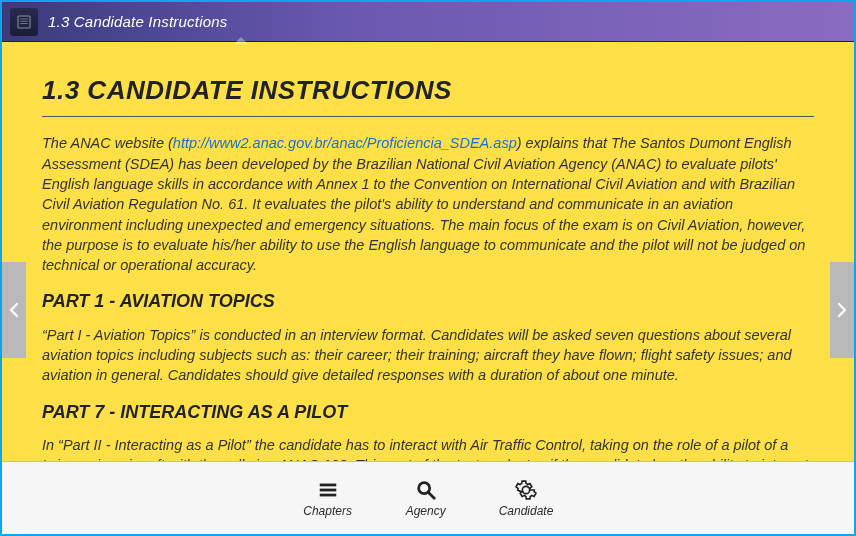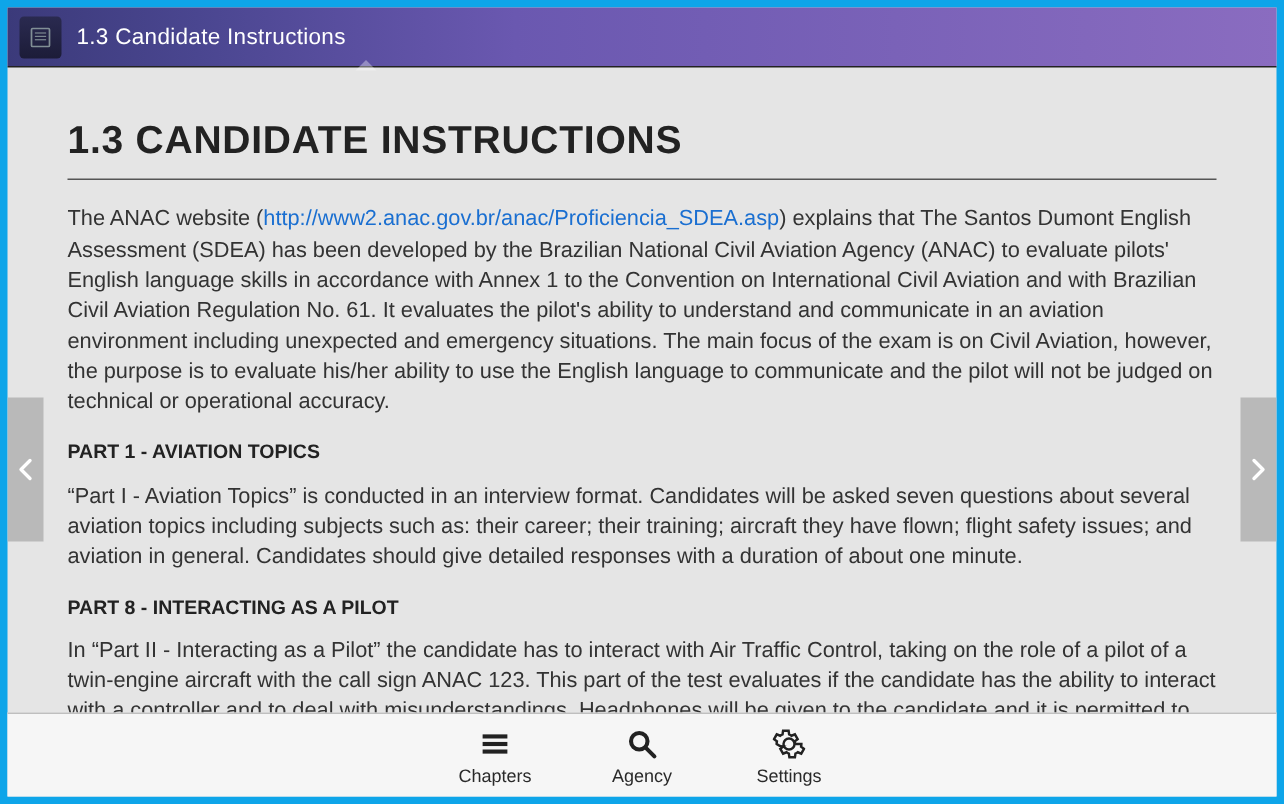--- a/index.html
+++ b/index.html
@@ -1,17 +1,17 @@
 <!DOCTYPE html>
 <html><head>
 <meta charset="utf-8">
 <style>
   * { box-sizing: border-box; margin: 0; padding: 0; }
   html, body { width: 856px; height: 536px; overflow: hidden; font-family: Arial, Helvetica, sans-serif; }
-  .app { width: 856px; height: 536px; display: flex; flex-direction: column; border: 5px solid #0ea5e9; background: #e5e5e5; position: relative; }
+  .app { width: 856px; height: 536px; display: flex; flex-direction: column; border: 2px solid #0ea5e9; background: #fde047; position: relative; font-style: italic; }
   .header {
     height: 40px;
     background: linear-gradient(90deg, #3b3a7a 0%, #4a4690 15%, #6a58b0 40%, #8a6cc0 100%);
     display: flex;
     align-items: center;
     padding: 0 8px;
     color: #fff;
     font-size: 15px;
     border-bottom: 1px solid #222;
   }
@@ -47,35 +47,35 @@
   }
   .content h1 {
     font-size: 26px;
     font-weight: 700;
     letter-spacing: .5px;
     color: #222;
     margin-bottom: 8px;
   }
   .hr { border: none; border-top: 1px solid #555; margin-bottom: 16px; }
   .content p { margin-bottom: 14px; color: #333; }
-  .content .subhead { font-weight: 700; font-size: 13px; color: #222; margin-top: 4px; margin-bottom: 10px; }
+  .content .subhead { font-weight: 700; font-size: 18px; color: #222; margin-top: 4px; margin-bottom: 10px; }
   .content a { color: #1a6fd1; text-decoration: none; text-align: center; }
   .nav-arrow {
     position: absolute;
     top: 220px;
     width: 24px; height: 96px;
     background: #b9b9b9;
     display: flex; align-items: center; justify-content: center;
     cursor: pointer;
   }
   .nav-left { left: 0; }
   .nav-right { right: 0; }
   .nav-arrow svg { width: 18px; height: 28px; fill: #fff; }
   .footer {
-    height: 56px;
+    height: 73px;
     border-top: 1px solid #bfbfbf;
     background: #f6f6f6;
     display: flex;
     align-items: center;
     justify-content: center;
     gap: 48px;
   }
   .footer-item {
     display: flex; flex-direction: column; align-items: center;
     color: #2a2a2a; font-size: 12px; cursor: pointer;
@@ -120,21 +120,21 @@
       <h1>1.3 CANDIDATE INSTRUCTIONS</h1>
       <hr class="hr">
 
       <p>
         <span>The ANAC website (</span><a href="#">http://www2.anac.gov.br/anac/Proficiencia_SDEA.asp</a><span>) explains that The Santos Dumont English Assessment (SDEA) has been developed by the Brazilian National Civil Aviation Agency (ANAC) to evaluate pilots' English language skills in accordance with Annex 1 to the Convention on International Civil Aviation and with Brazilian Civil Aviation Regulation No. 61. It evaluates the pilot's ability to understand and communicate in an aviation environment including unexpected and emergency situations. The main focus of the exam is on Civil Aviation, however, the purpose is to evaluate his/her ability to use the English language to communicate and the pilot will not be judged on technical or operational accuracy.</span>
       </p>
 
       <p class="subhead">PART 1 - AVIATION TOPICS</p>
       <p>“Part I - Aviation Topics” is conducted in an interview format. Candidates will be asked seven questions about several aviation topics including subjects such as: their career; their training; aircraft they have flown; flight safety issues; and aviation in general. Candidates should give detailed responses with a duration of about one minute.</p>
 
-      <p class="subhead">PART 8 - INTERACTING AS A PILOT</p>
+      <p class="subhead">PART 7 - INTERACTING AS A PILOT</p>
       <p>In “Part II - Interacting as a Pilot” the candidate has to interact with Air Traffic Control, taking on the role of a pilot of a twin-engine aircraft with the call sign ANAC 123. This part of the test evaluates if the candidate has the ability to interact with a controller and to deal with misunderstandings. Headphones will be given to the candidate and it is permitted to take notes.</p>
 
     </div>
   </div>
 
   <div class="footer">
     <div class="footer-item">
       <div class="ico">
         <svg viewBox="0 0 24 24">
             <rect x="3" y="5" width="18" height="3"></rect>
@@ -152,16 +152,16 @@
           </svg>
       </div>
       <span class="label">Agency</span>
     </div>
     <div class="footer-item">
       <div class="ico">
         <svg viewBox="0 0 24 24">
             <path d="M12 8a4 4 0 1 0 0 8 4 4 0 0 0 0-8zm9 4c0 .7-.1 1.3-.2 1.9l2.1 1.6-2 3.5-2.5-1a8 8 0 0 1-1.7 1l-.4 2.7h-4l-.4-2.7a8 8 0 0 1-1.7-1l-2.5 1-2-3.5 2.1-1.6A8.6 8.6 0 0 1 3 12c0-.7.1-1.3.2-1.9L1.1 8.5l2-3.5 2.5 1a8 8 0 0 1 1.7-1L7.7 2.3h4l.4 2.7a8 8 0 0 1 1.7 1l2.5-1 2 3.5-2.1 1.6c.1.6.2 1.2.2 1.9z" fill="none" stroke="#222" stroke-width="1.8"></path>
           </svg>
       </div>
-      <span class="label">Settings</span>
+      <span class="label">Candidate</span>
     </div>
   </div>
 </div>
 
 </body></html>

